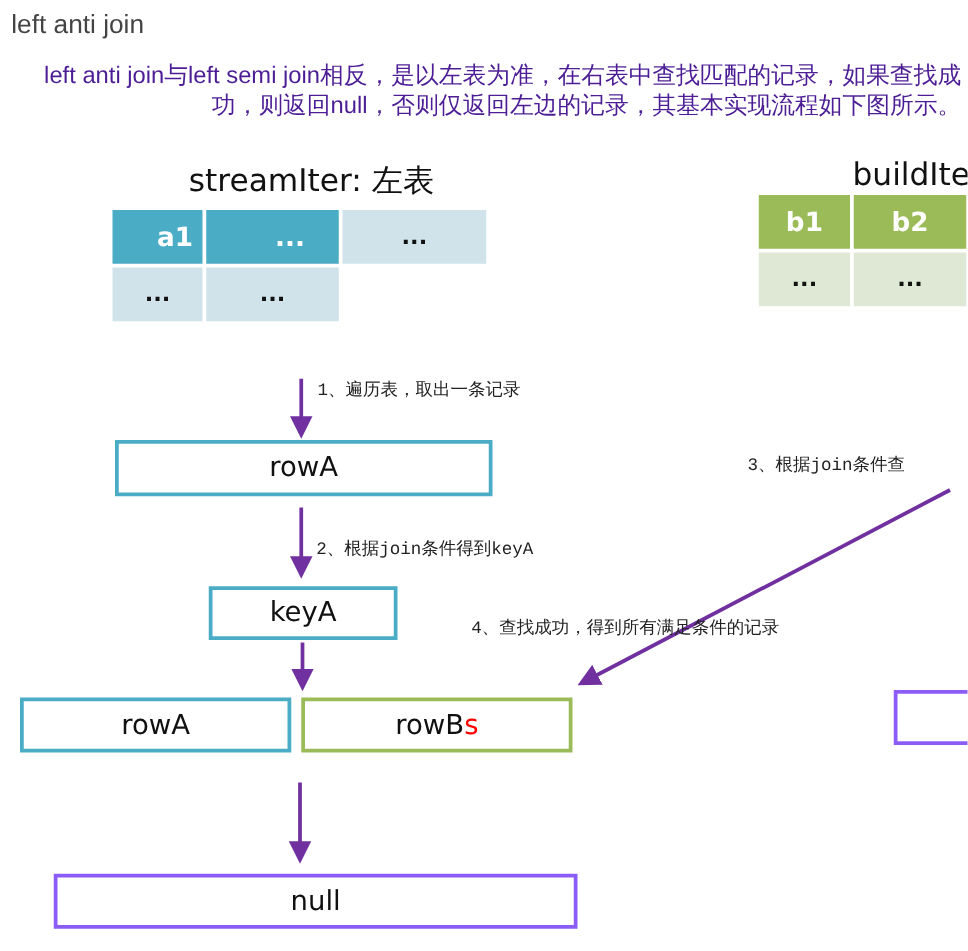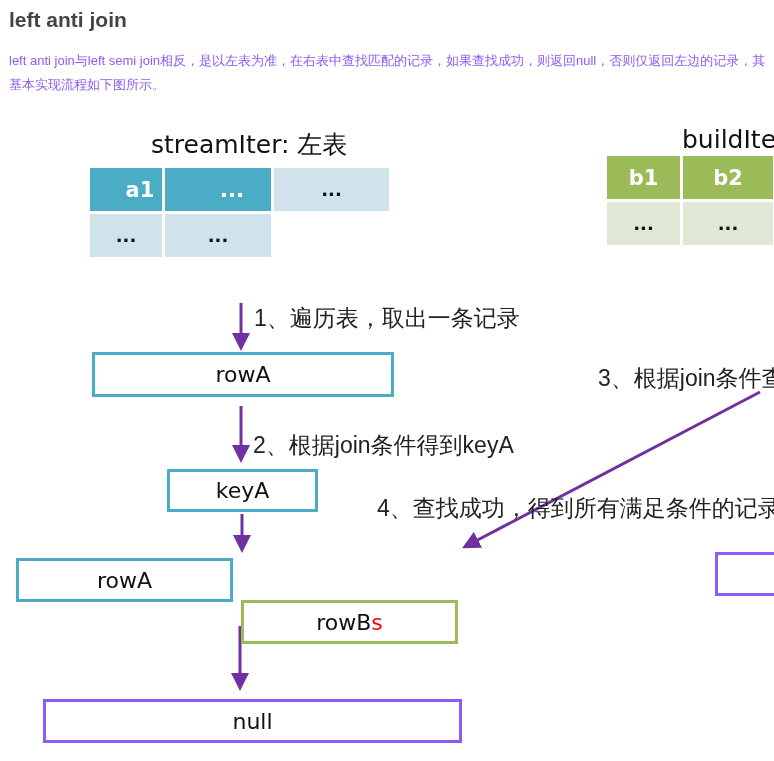--- a/index.html
+++ b/index.html
@@ -1,30 +1,30 @@
 <!DOCTYPE html>
 <html><head>
 <meta charset="utf-8">
 <style>
   html, body { margin:0; padding:0; background:#ffffff; }
   body { width:774px; height:761px; position:relative; overflow:hidden; font-family:"Liberation Sans", "DejaVu Sans", sans-serif; }
-  .title { position:absolute; left:9px; top:8px; font-size:21px; font-weight:bold; color:#444444; letter-spacing:0px; }
-  .para { position:absolute; left:9px; top:49px; width:760px; font-size:13px; line-height:24px; color:#8b5cf6; }
+  .title { position:absolute; left:9px; top:8px; font-size:21px; font-weight:normal; color:#444444; letter-spacing:0px; }
+  .para { position:absolute; left:9px; top:49px; width:760px; font-size:19px; line-height:24px; color:#4c1d95;text-align:right; }
   .diagram { position:absolute; left:0; top:100px; width:774px; height:661px; overflow:hidden; }
   .lbl { position:absolute; font-family:"DejaVu Sans", "Liberation Sans", sans-serif; color:#111; white-space:nowrap; }
-  .lbl-cn { position:absolute; font-family:Liberation Sans, sans-serif; color:#222; white-space:nowrap; font-size:23px; }
+  .lbl-cn { position:absolute; font-family:Liberation Mono, monospace; color:#222; white-space:nowrap; font-size:14px; }
   .tbl { position:absolute; display:grid; gap:3px; }
   .cell { display:flex; align-items:center; justify-content:center; font-family:"DejaVu Sans", sans-serif; font-weight:bold; font-size:21px; }
   .hdrA { background:#4bacc6; color:#ffffff;padding-left:28px; }
   .bodyA { background:#d0e3ea; color:#111; font-size:18px; font-weight:bold; }
   .hdrB { background:#9bbb59; color:#ffffff; }
   .bodyB { background:#dfe8d4; color:#111; font-size:18px; font-weight:bold; }
   .box { position:absolute; box-sizing:border-box; display:flex; align-items:center; justify-content:center; font-family:"DejaVu Sans", sans-serif; font-size:22px; color:#111; background:#fff; }
   .blue { border:3px solid #4bacc6; }
-  .green { border:3px solid #9bbb59;margin-top:42px; }
+  .green { border:3px solid #9bbb59; }
   .orange { border:3px solid #8b5cf6; }
   .red { color:#ff0000; }
   svg.arrows { position:absolute; left:0; top:0; }
 </style>
 </head>
 <body>
 
 <div class="title">left anti join</div>
 <div class="para">left anti join与left semi join相反，是以左表为准，在右表中查找匹配的记录，如果查找成功，则返回null，否则仅返回左边的记录，其基本实现流程如下图所示。</div>
 

